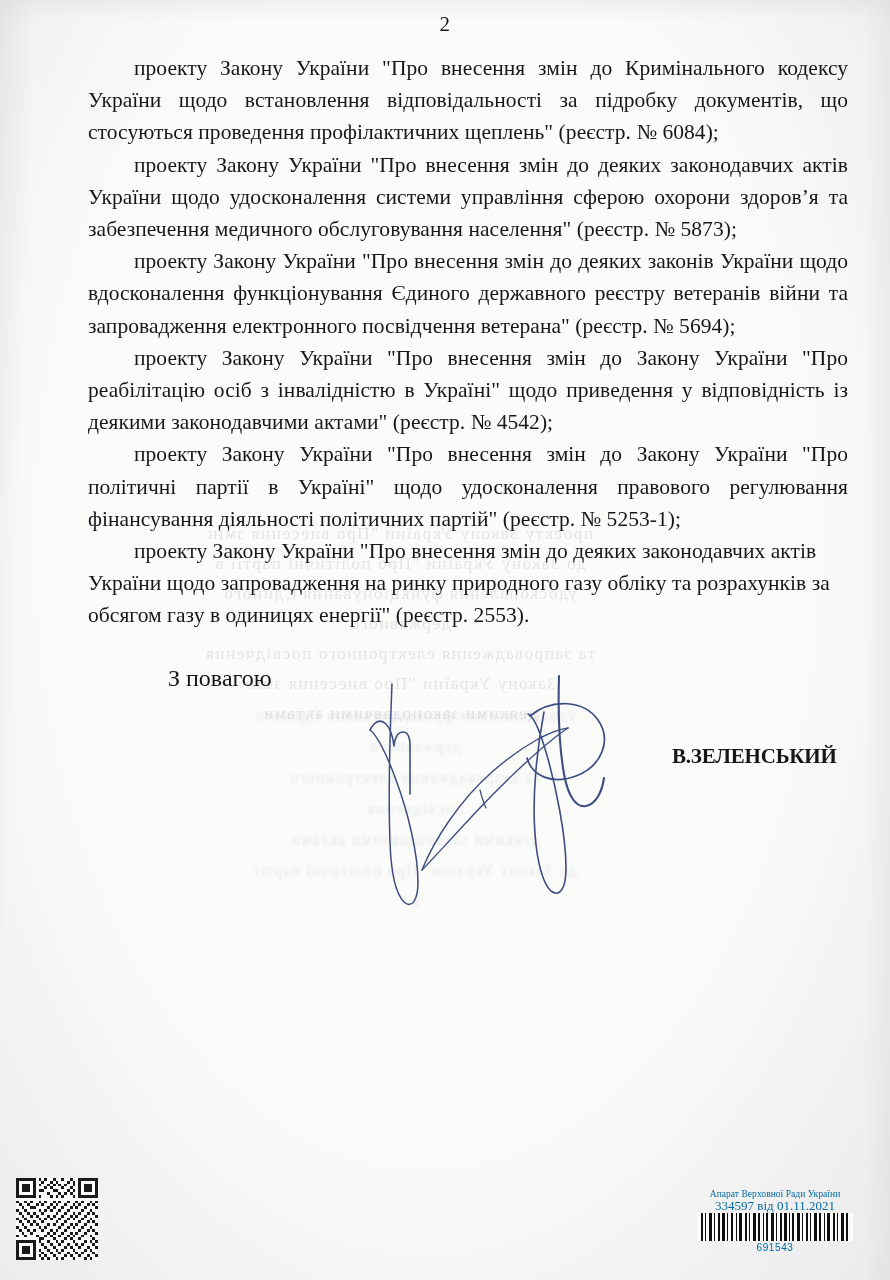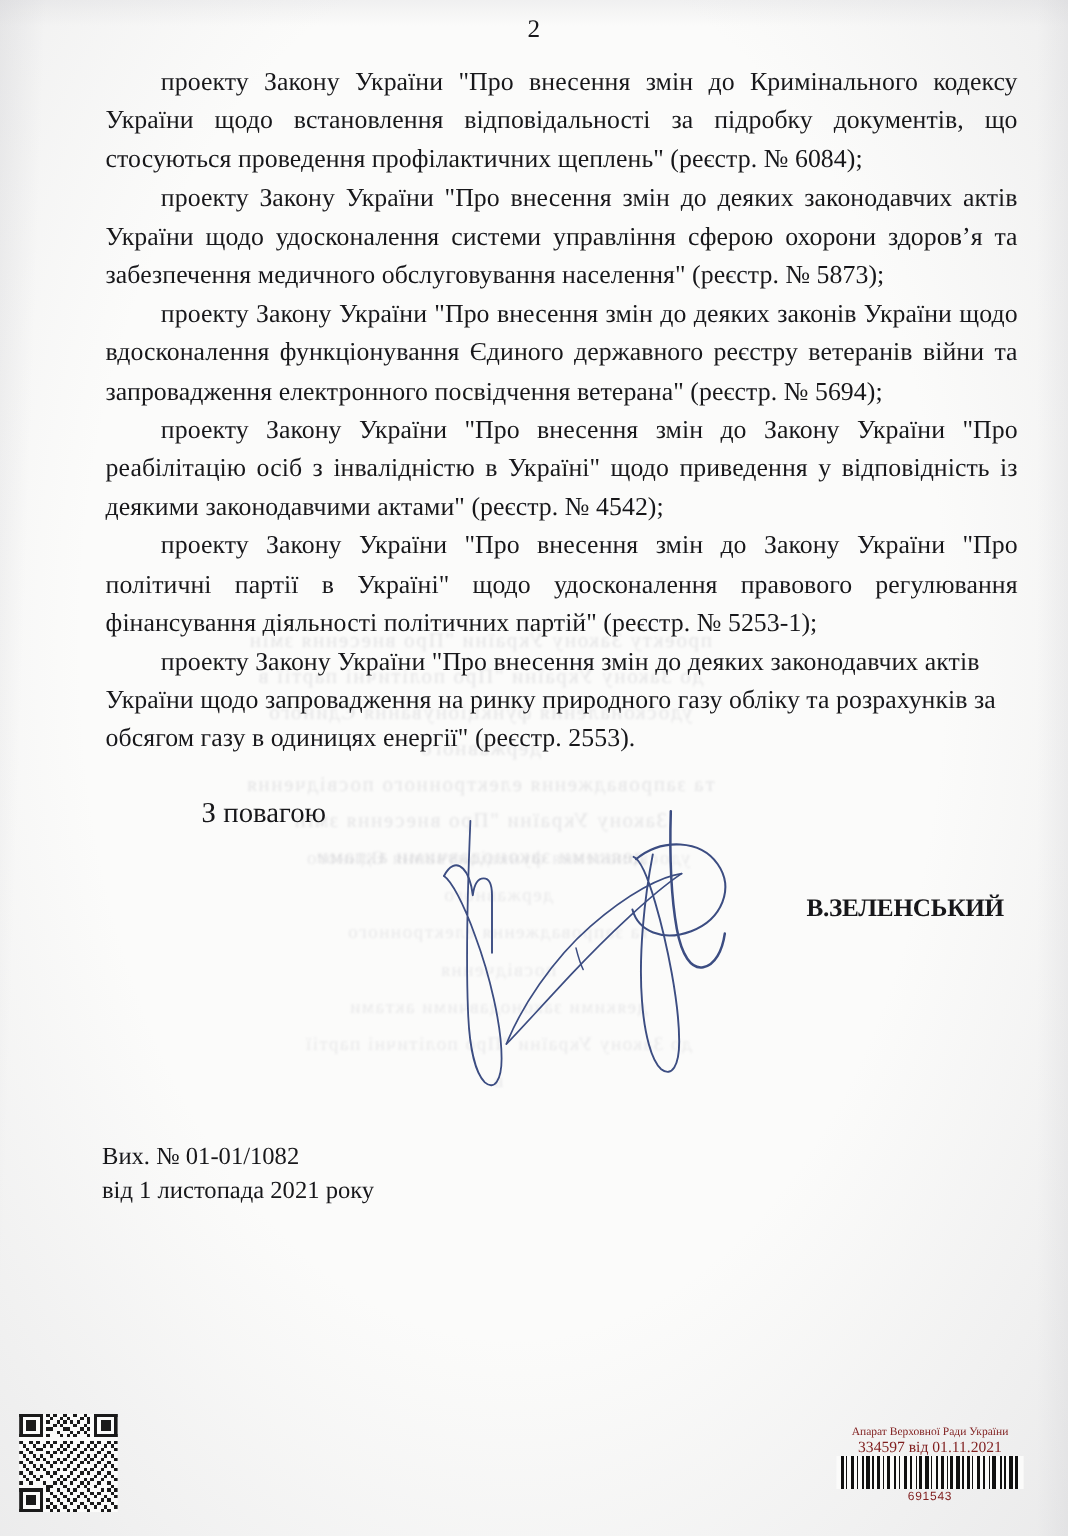--- a/index.html
+++ b/index.html
@@ -127,21 +127,21 @@
     height: 82px;
   }
 
   .stamp {
     position: absolute;
     left: 697px;
     top: 1188px;
     width: 156px;
     text-align: center;
     font-family: "Liberation Serif", serif;
-    color: #7f1d1d;
+    color: #0369a1;
   }
   .stamp-line1 { font-size: 9.6px; line-height: 11px; white-space: nowrap; }
   .stamp-line2 { font-size: 13px; line-height: 11px; margin-top: 1px; white-space: nowrap; }
   .barcode { margin-top: 2px; width: 156px; height: 28px; display: block; }
   .barcode-number {
     font-family: "Liberation Sans", sans-serif;
     font-size: 10px;
     letter-spacing: .6px;
     margin-top: 1px;
   }
@@ -196,24 +196,20 @@
       <path d="M200 44 C222 26 254 28 268 48 C282 68 272 94 246 104 C222 113 202 104 197 86" stroke-width="1.7"></path>
 
       <path d="M229 4 C228 38 229 74 234 102 C238 124 246 136 256 134 C266 132 272 120 274 106" stroke-width="2.1"></path>
 
       <path d="M150 118 C152 126 154 132 156 136" stroke-width="1.2"></path>
     </g>
   </svg>
 
   <div class="signer-name">В.ЗЕЛЕНСЬКИЙ</div>
 
-  <div class="outgoing">
-    <div>Вих. № 01-01/1082</div>
-    <div>від 1 листопада 2021 року</div>
-  </div>
 
   <svg class="qr" viewBox="0 0 29 29" xmlns="http://www.w3.org/2000/svg" shape-rendering="crispEdges">
     <rect width="29" height="29" fill="#fbfbfa"></rect>
     <g fill="#1a1a1a">
       <rect x="0" y="0" width="7" height="1"></rect>
         <rect x="0" y="6" width="7" height="1"></rect>
       <rect x="0" y="0" width="1" height="7"></rect>
         <rect x="6" y="0" width="1" height="7"></rect>
       <rect x="2" y="2" width="3" height="3"></rect>
       <rect x="22" y="0" width="7" height="1"></rect>

